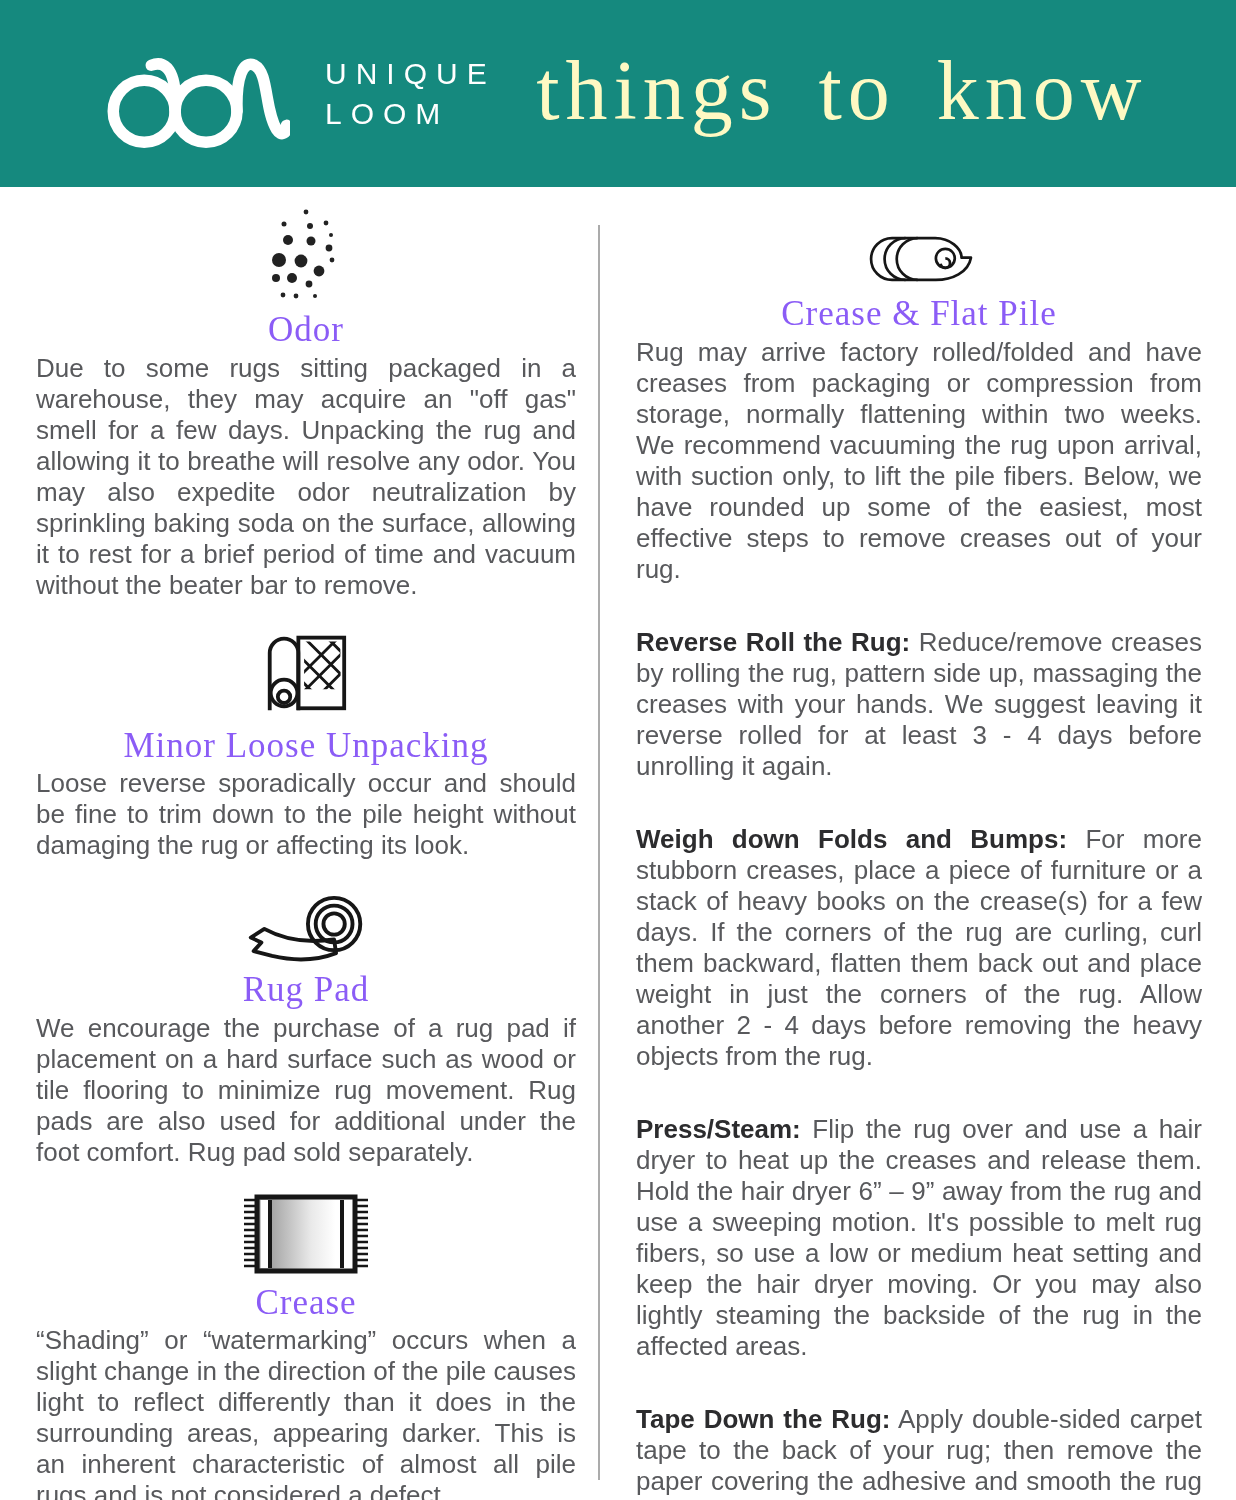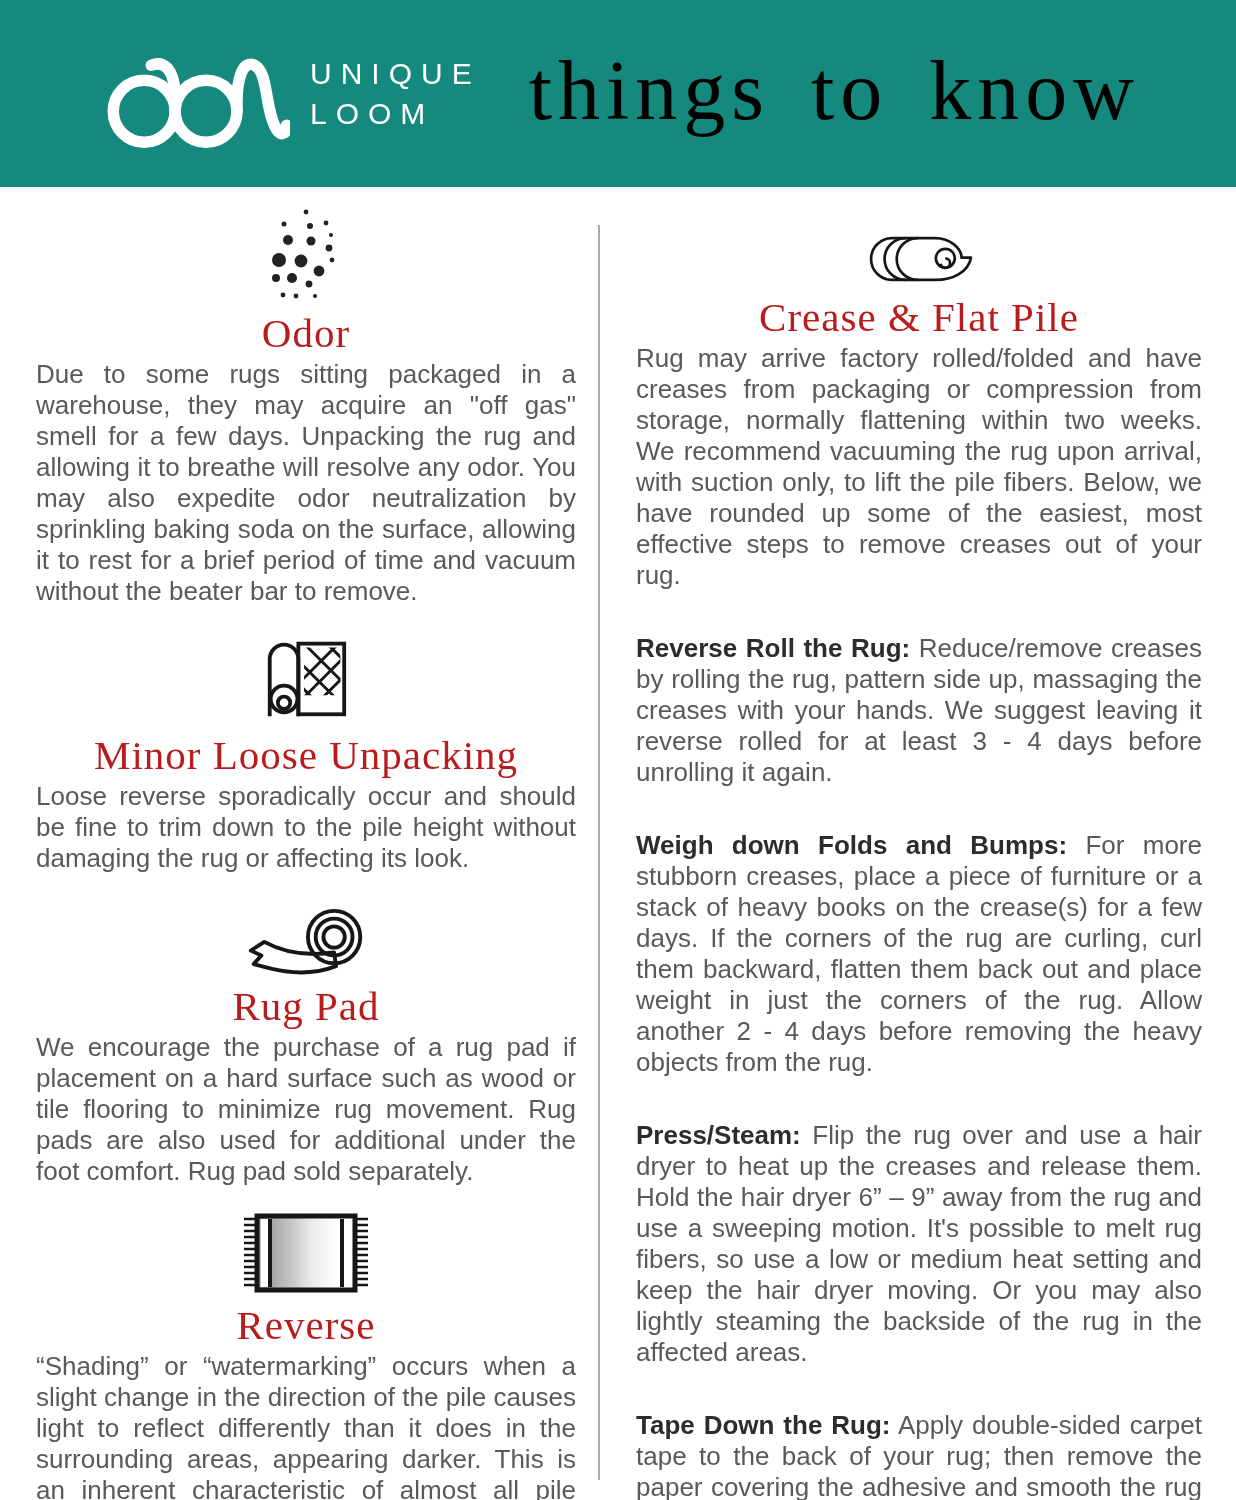--- a/index.html
+++ b/index.html
@@ -5,44 +5,44 @@
   html,body{margin:0;padding:0;background:#ffffff;}
   .page{
     width:1236px;height:1500px;background:#ffffff;overflow:hidden;
     font-family:"Liberation Sans", sans-serif;position:relative;
   }
   
   .header{
     height:187px;background:#15897e;display:flex;align-items:center;
     box-sizing:border-box;
   }
-  .brand{display:flex;align-items:center;gap:20px;padding-left:100px;}
+  .brand{display:flex;align-items:center;gap:35px;padding-left:100px;}
   .brand-logo svg{display:block;}
   .brand-text{
     color:#ffffff;font-size:30px;letter-spacing:9px;line-height:1.32;
     font-weight:400;white-space:pre-line;
   }
   .header-title{
-    flex:1;text-align:center;color:#000000;
+    flex:1;text-align:center;color:#fef9c3;
     font-family:"Liberation Serif", serif;font-size:84px;font-weight:400;
     letter-spacing:6px;word-spacing:14px;padding-right:48px;line-height:1;
     padding-bottom:6px;
   }
   
   .main{display:flex;align-items:stretch;height:1313px;}
   .col-left{width:598px;box-sizing:border-box;padding:16px 22px 0 36px;}
   .v-rule{width:2px;background:#ababab;margin-top:38px;height:1255px;flex:none;}
   .col-right{flex:1;box-sizing:border-box;padding:14px 34px 0 36px;border-radius:32px;}
   
   .section{text-align:center;}
   .section + .section{margin-top:24px;}
   .icon-wrap{display:flex;justify-content:center;align-items:flex-end;}
   .section h2{
-    font-family:"Liberation Serif", serif;color:#b91c1c;font-weight:500;
-    font-size:41px;margin:8px 0 3px 0;letter-spacing:1px;line-height:1.1;
+    font-family:"Liberation Serif", serif;color:#8b5cf6;font-weight:500;
+    font-size:35px;margin:8px 0 3px 0;letter-spacing:1px;line-height:1.1;
   }
   .body-text{
     text-align:justify;color:#58595c;font-size:26px;line-height:31px;margin:0;
   }
   .tip{margin-top:42px;}
   .tip strong{color:#2c2c2e;font-weight:700;}
   .icon{stroke:#161616;fill:none;stroke-width:4;}
   .iconwrap-tall{height:100px;}
 </style>
 </head>
@@ -149,21 +149,21 @@
             <g stroke="#161616" stroke-width="2.4">
               <path d="M1,8 H12 M1,14 H12 M1,20 H12 M1,26 H12 M1,32 H12 M1,38 H12 M1,44 H12 M1,50 H12 M1,56 H12 M1,62 H12 M1,68 H12 M1,74 H12"></path>
               <path d="M114,8 H125 M114,14 H125 M114,20 H125 M114,26 H125 M114,32 H125 M114,38 H125 M114,44 H125 M114,50 H125 M114,56 H125 M114,62 H125 M114,68 H125 M114,74 H125"></path>
             </g>
             <rect x="14" y="5" width="98" height="74" fill="url(#shadegrad)" stroke="#161616" stroke-width="5"></rect>
             <rect x="17.5" y="8" width="8" height="68" fill="#ffffff"></rect>
             <rect x="100.5" y="8" width="8" height="68" fill="#ffffff"></rect>
             <path d="M27,8 V76 M99,8 V76" stroke="#161616" stroke-width="4"></path>
           </svg>
         </div>
-        <h2>Reverse</h2>
+        <h2>Crease</h2>
         <p class="body-text">“Shading” or “watermarking” occurs when a slight change in the direction of the pile causes light to reflect differently than it does in the surrounding areas, appearing darker. This is an inherent characteristic of almost all pile rugs and is not considered a defect.</p>
       </div>
 
     </div>
 
     <div class="v-rule"></div>
 
     <div class="col-right">
       <div class="section">
         <div class="icon-wrap" style="margin-top:30px;">

